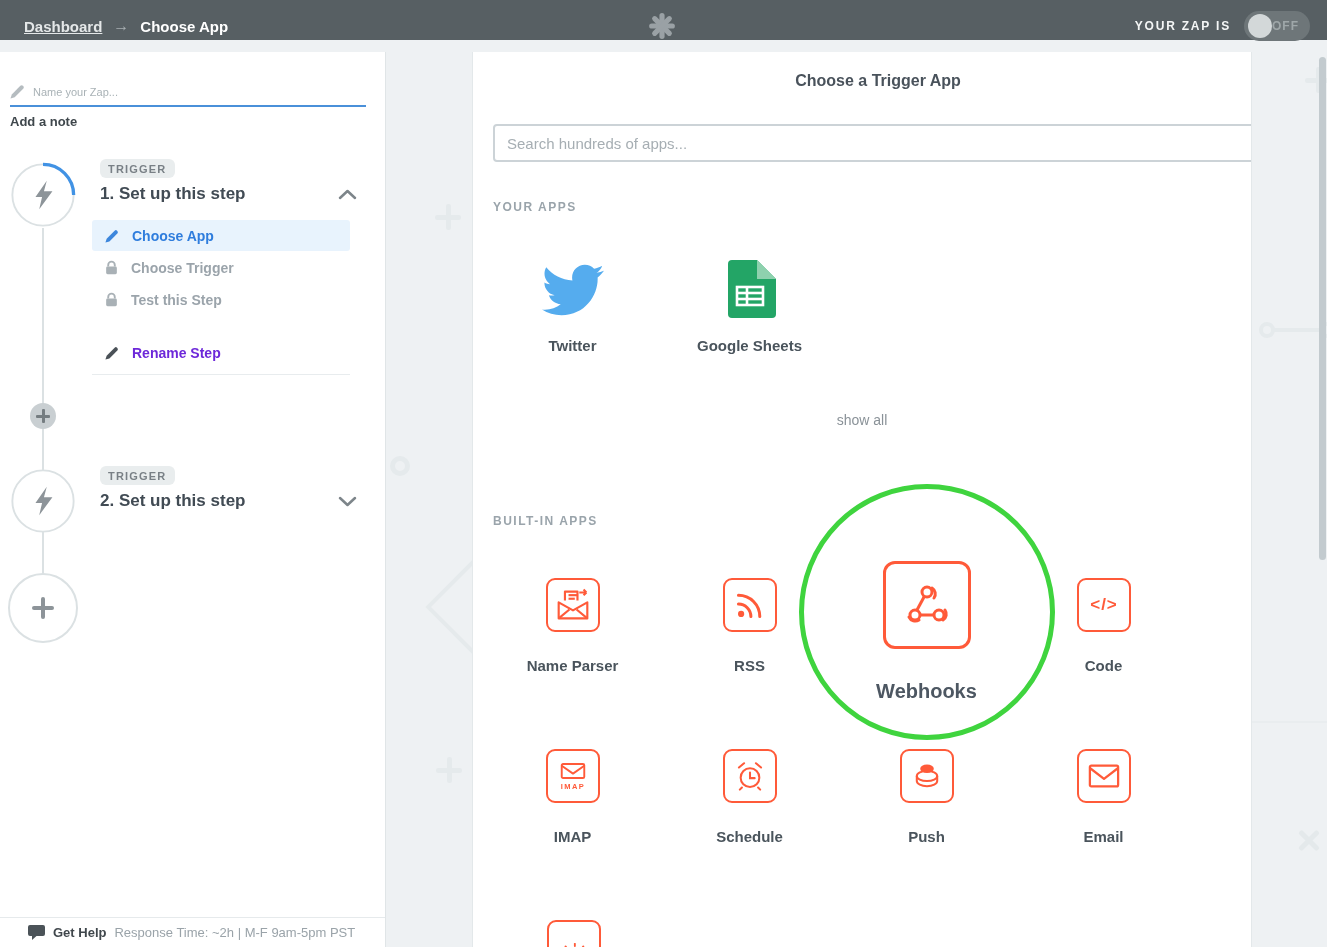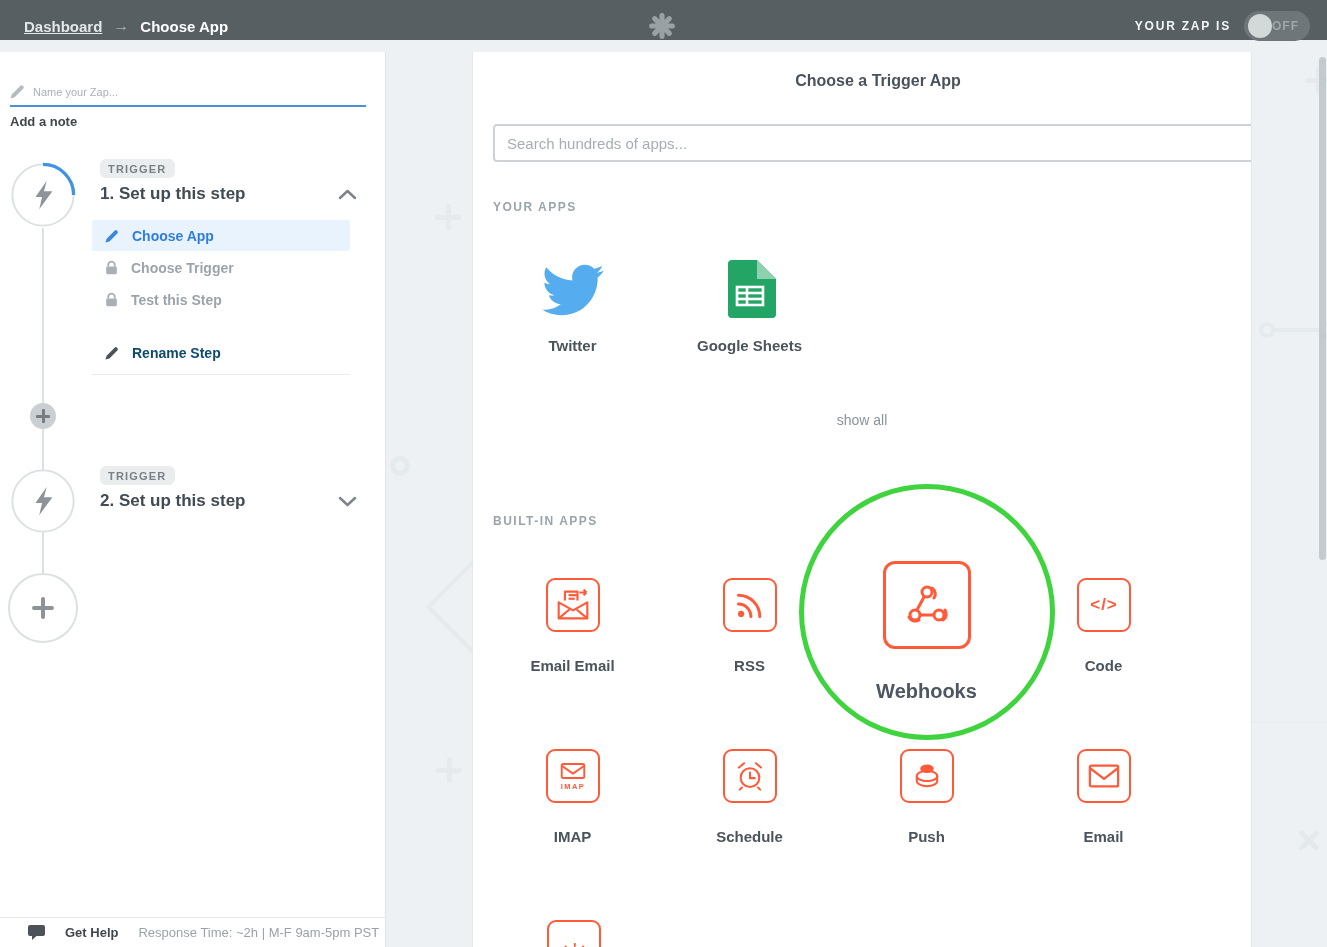--- a/index.html
+++ b/index.html
@@ -54,24 +54,24 @@
   .plus-big:after { left:31px; top:22px; width:4px; height:22px; }
 
   .badge { position:absolute; display:inline-block; background:#e9edee; color:#798086; font-size:11px; font-weight:700; letter-spacing:1.2px; padding:4px 8px 3px; border-radius:6px; }
   .step-title { position:absolute; font-size:17px; font-weight:700; color:#414b54; }
   .chev { position:absolute; cursor:pointer; }
 
   .menu { position:absolute; left:92px; top:168px; width:258px; }
   .menu-item { display:flex; align-items:center; gap:13px; height:31px; padding-left:13px; font-size:14px; font-weight:700; border-radius:3px; margin-bottom:1px; cursor:pointer; }
   .menu-item.active { background:#e8f3fd; color:#2f7ddd; }
   .menu-item.locked { color:#9ba4ab; cursor:default; }
-  .menu-item.rename { color:#0c4a6e; margin-top:22px; }
+  .menu-item.rename { color:#6d28d9; margin-top:22px; }
   .menu-divider { margin-top:6px; border-bottom:1px solid #e8ecee; width:258px; }
 
-  .help-bar { position:absolute; left:0; bottom:0; width:385px; height:30px; border-top:1px solid #e6eaec; display:flex; align-items:center; gap:20px; padding-left:28px; background:#fff; }
+  .help-bar { position:absolute; left:0; bottom:0; width:385px; height:30px; border-top:1px solid #e6eaec; display:flex; align-items:center; gap:8px; padding-left:28px; background:#fff; }
   .help-label { font-size:13px; font-weight:700; color:#40474c; cursor:pointer; }
   .help-sub { font-size:13px; color:#9aa3a9; }
 
   
   .panel { position:absolute; left:472px; top:52px; width:780px; height:895px; background:#ffffff; border-left:1px solid #e3e8ea; border-right:1px solid #e3e8ea; z-index:4; overflow:hidden; }
   .panel-title { position:absolute; left:16px; top:20px; width:100%; text-align:center; font-size:16px; font-weight:600; color:#49525b; }
   .search-box { position:absolute; left:20px; top:72px; width:848px; height:38px; border:2px solid #ccd3d7; border-radius:4px; padding:0 12px; font-size:15px; color:#5a6268; font-family:"Liberation Sans",sans-serif; outline:none; }
   .search-box::placeholder { color:#a6aeb3; }
   .section-label { position:absolute; font-size:12px; font-weight:700; letter-spacing:1.5px; color:#9aa4ab; }
   .app-icon { position:absolute; cursor:pointer; }
@@ -238,21 +238,21 @@
         <g stroke="#ff5a39" stroke-width="2.4" fill="none" stroke-linejoin="round">
           <path d="M11 14 V4 h14 v10"></path>
           <line x1="15" y1="8" x2="25" y2="8"></line>
           <line x1="15" y1="12" x2="22" y2="12"></line>
           <path d="M27 5 h8 m0 0 l-3.2 -3.2 M35 5 l-3.2 3.2"></path>
           <path d="M4 16 L20 25 L36 16 V34 H4 Z"></path>
           <path d="M4 34 L16 24 M36 34 L24 24"></path>
         </g>
       </svg>
     </div>
-    <div class="tile-label" style="left:11px; top:605px;">Email Email</div>
+    <div class="tile-label" style="left:11px; top:605px;">Name Parser</div>
 
     <div class="tile" style="left:250px; top:526px;">
       <svg width="32" height="32" viewBox="0 0 36 36">
         <circle cx="8" cy="28" r="3.5" fill="#ff5a39"></circle>
         <path d="M5 17 a14 14 0 0 1 14 14" fill="none" stroke="#ff5a39" stroke-width="3.4" stroke-linecap="round"></path>
         <path d="M5 7 a24 24 0 0 1 24 24" fill="none" stroke="#ff5a39" stroke-width="3.4" stroke-linecap="round"></path>
       </svg>
     </div>
     <div class="tile-label" style="left:188px; top:605px;">RSS</div>
 

